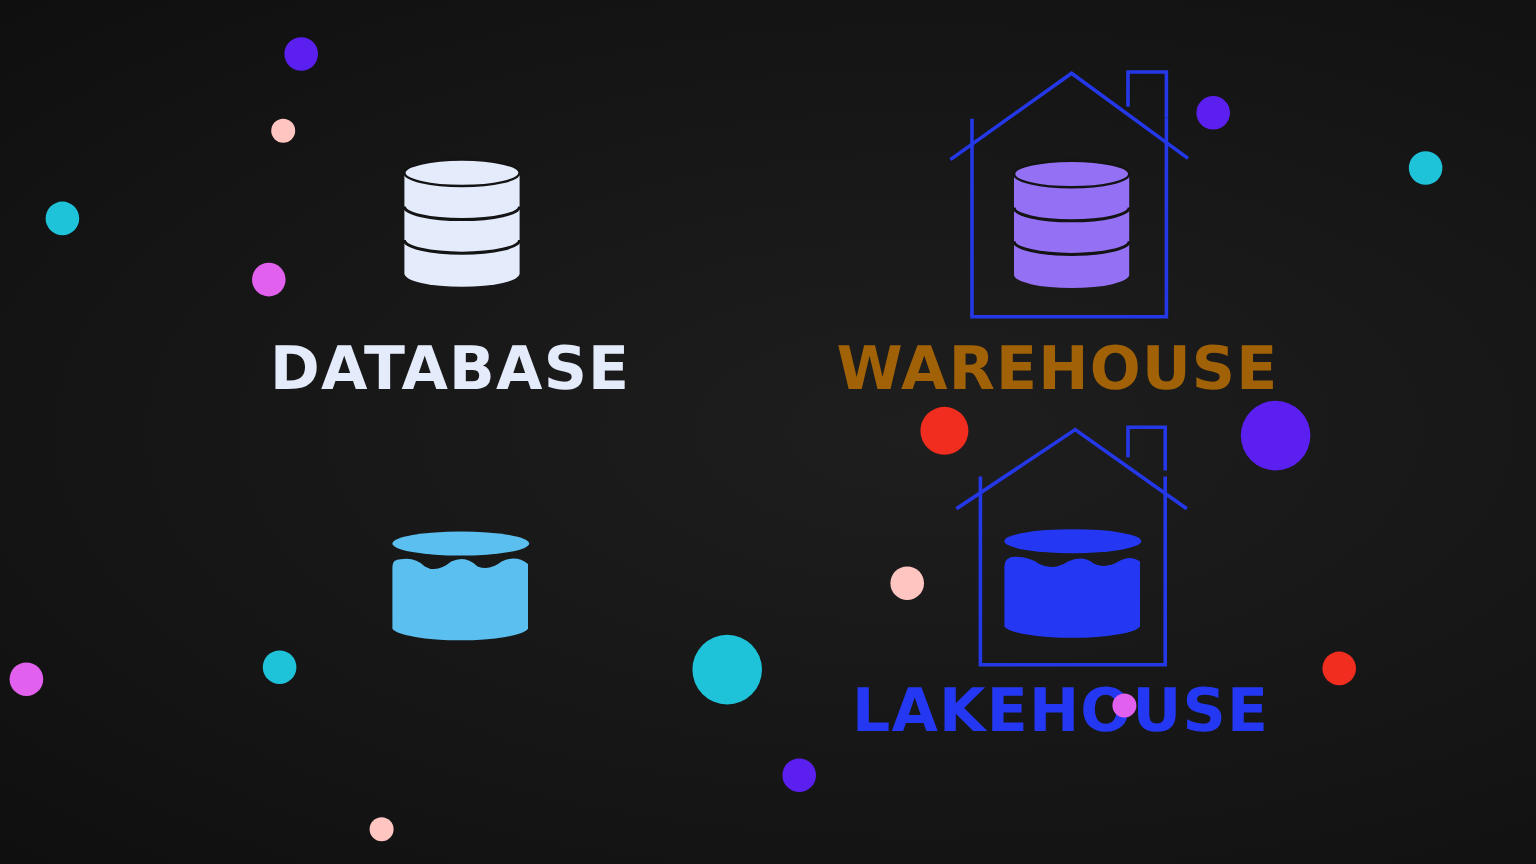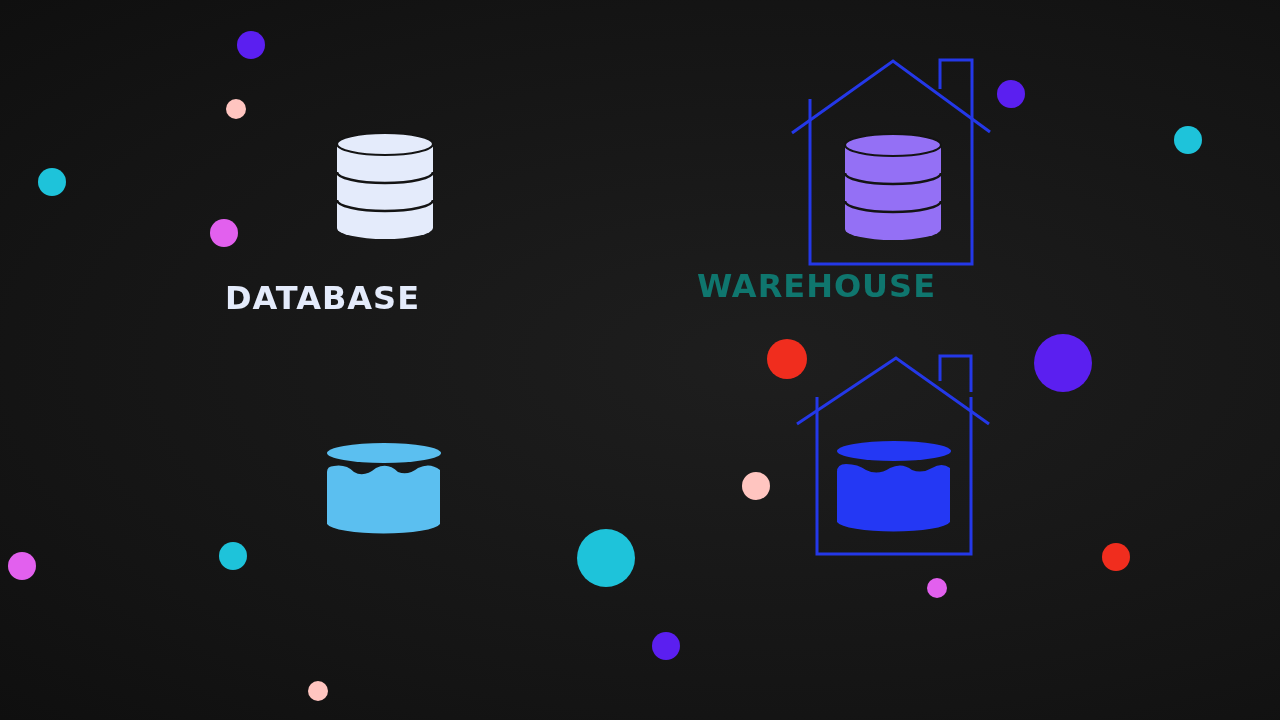--- a/index.html
+++ b/index.html
@@ -1,19 +1,19 @@
 <!DOCTYPE html>
 <html><head>
 <meta charset="utf-8">
 <style>
   html,body{margin:0;padding:0;}
   body{width:1280px;height:720px;overflow:hidden;background:radial-gradient(ellipse at 60% 50%,#1e1e1e 0%,#141414 70%,#0f0f0f 100%);position:relative;font-family:"DejaVu Sans","Liberation Sans",sans-serif;}
   .stage{position:absolute;left:0;top:0;width:1280px;height:720px;}
   .dot{position:absolute;border-radius:50%;}
-  .label{position:absolute;font-weight:bold;font-size:32px;letter-spacing:1px;white-space:nowrap;line-height:1;}
+  .label{position:absolute;font-weight:bold;font-size:50px;letter-spacing:1px;white-space:nowrap;line-height:1;}
   svg{position:absolute;overflow:visible;}
 </style>
 </head>
 <body>
 
 <div class="stage">
 
   <svg style="left:336px;top:132px;" width="98" height="108" viewBox="0 0 98 108">
     <path d="M1,12 L1,96 A48,11 0 0 0 97,96 L97,12 Z" fill="#e4ebfb"></path>
     <ellipse cx="49" cy="12" rx="48" ry="11" fill="#e4ebfb" stroke="#141414" stroke-width="2"></ellipse>
@@ -26,36 +26,37 @@
     <polyline points="0,75 101,3 198,74" fill="none" stroke="#2438e8" stroke-width="3"></polyline>
     <polyline points="148,31 148,2 180,2 180,40" fill="none" stroke="#2438e8" stroke-width="3"></polyline>
     <polyline points="18,41 18,206 180,206 180,40" fill="none" stroke="#2438e8" stroke-width="3" transform="translate(0,0)"></polyline>
   </svg>
   <svg style="left:844px;top:133px;" width="98" height="108" viewBox="0 0 98 108">
     <path d="M1,12 L1,96 A48,11 0 0 0 97,96 L97,12 Z" fill="#9470f5"></path>
     <ellipse cx="49" cy="12" rx="48" ry="11" fill="#9470f5" stroke="#141414" stroke-width="2"></ellipse>
     <path d="M1,40 A48,11 0 0 0 97,40" fill="none" stroke="#141414" stroke-width="2.5"></path>
     <path d="M1,68 A48,11 0 0 0 97,68" fill="none" stroke="#141414" stroke-width="2.5"></path>
   </svg>
-  <div class="label" style="left:697px;top:270px;color:#0f766e;">WAREHOUSE</div>
+  <div class="label" style="left:697px;top:282px;color:#a16207;">WAREHOUSE</div>
 
   <svg style="left:326px;top:442px;" width="116" height="94" viewBox="0 0 116 94">
     <ellipse cx="58" cy="11" rx="57" ry="10" fill="#5bbff0"></ellipse>
     <path d="M1,30 Q1,24 8,24 Q20,22 28,30 Q38,36 50,26 Q62,20 72,30 Q82,34 92,26 Q104,20 114,28 L114,82 A57,11 0 0 1 1,82 Z" fill="#5bbff0"></path>
   </svg>
 
   <svg style="left:797px;top:354px;" width="194" height="204" viewBox="0 0 194 204">
     <polyline points="0,70 99,4 192,70" fill="none" stroke="#2438e8" stroke-width="3"></polyline>
     <polyline points="143,27 143,2 174,2 174,38" fill="none" stroke="#2438e8" stroke-width="3"></polyline>
     <polyline points="20,43 20,200 174,200 174,43" fill="none" stroke="#2438e8" stroke-width="3"></polyline>
   </svg>
   <svg style="left:836px;top:440px;" width="116" height="94" viewBox="0 0 116 94">
     <ellipse cx="58" cy="11" rx="57" ry="10" fill="#2438f4"></ellipse>
     <path d="M1,32 Q1,24 10,24 Q22,24 30,30 Q42,36 54,28 Q66,22 76,30 Q86,34 96,28 Q106,22 114,28 L114,82 A57,11 0 0 1 1,82 Z" fill="#2438f4"></path>
   </svg>
+  <div class="label" style="left:710px;top:567px;color:#2438f4;">LAKEHOUSE</div>
 
   <div id="dots">
       <div class="dot" style="left: 237px; top: 31px; width: 28px; height: 28px; background: rgb(91, 31, 240);"></div>
       <div class="dot" style="left: 226px; top: 99px; width: 20px; height: 20px; background: rgb(255, 197, 192);"></div>
       <div class="dot" style="left: 38px; top: 168px; width: 28px; height: 28px; background: rgb(30, 195, 218);"></div>
       <div class="dot" style="left: 210px; top: 219px; width: 28px; height: 28px; background: rgb(226, 96, 238);"></div>
       <div class="dot" style="left: 997px; top: 80px; width: 28px; height: 28px; background: rgb(91, 31, 240);"></div>
       <div class="dot" style="left: 1174px; top: 126px; width: 28px; height: 28px; background: rgb(30, 195, 218);"></div>
       <div class="dot" style="left: 767px; top: 339px; width: 40px; height: 40px; background: rgb(240, 45, 30);"></div>
       <div class="dot" style="left: 1034px; top: 334px; width: 58px; height: 58px; background: rgb(91, 31, 240);"></div>

